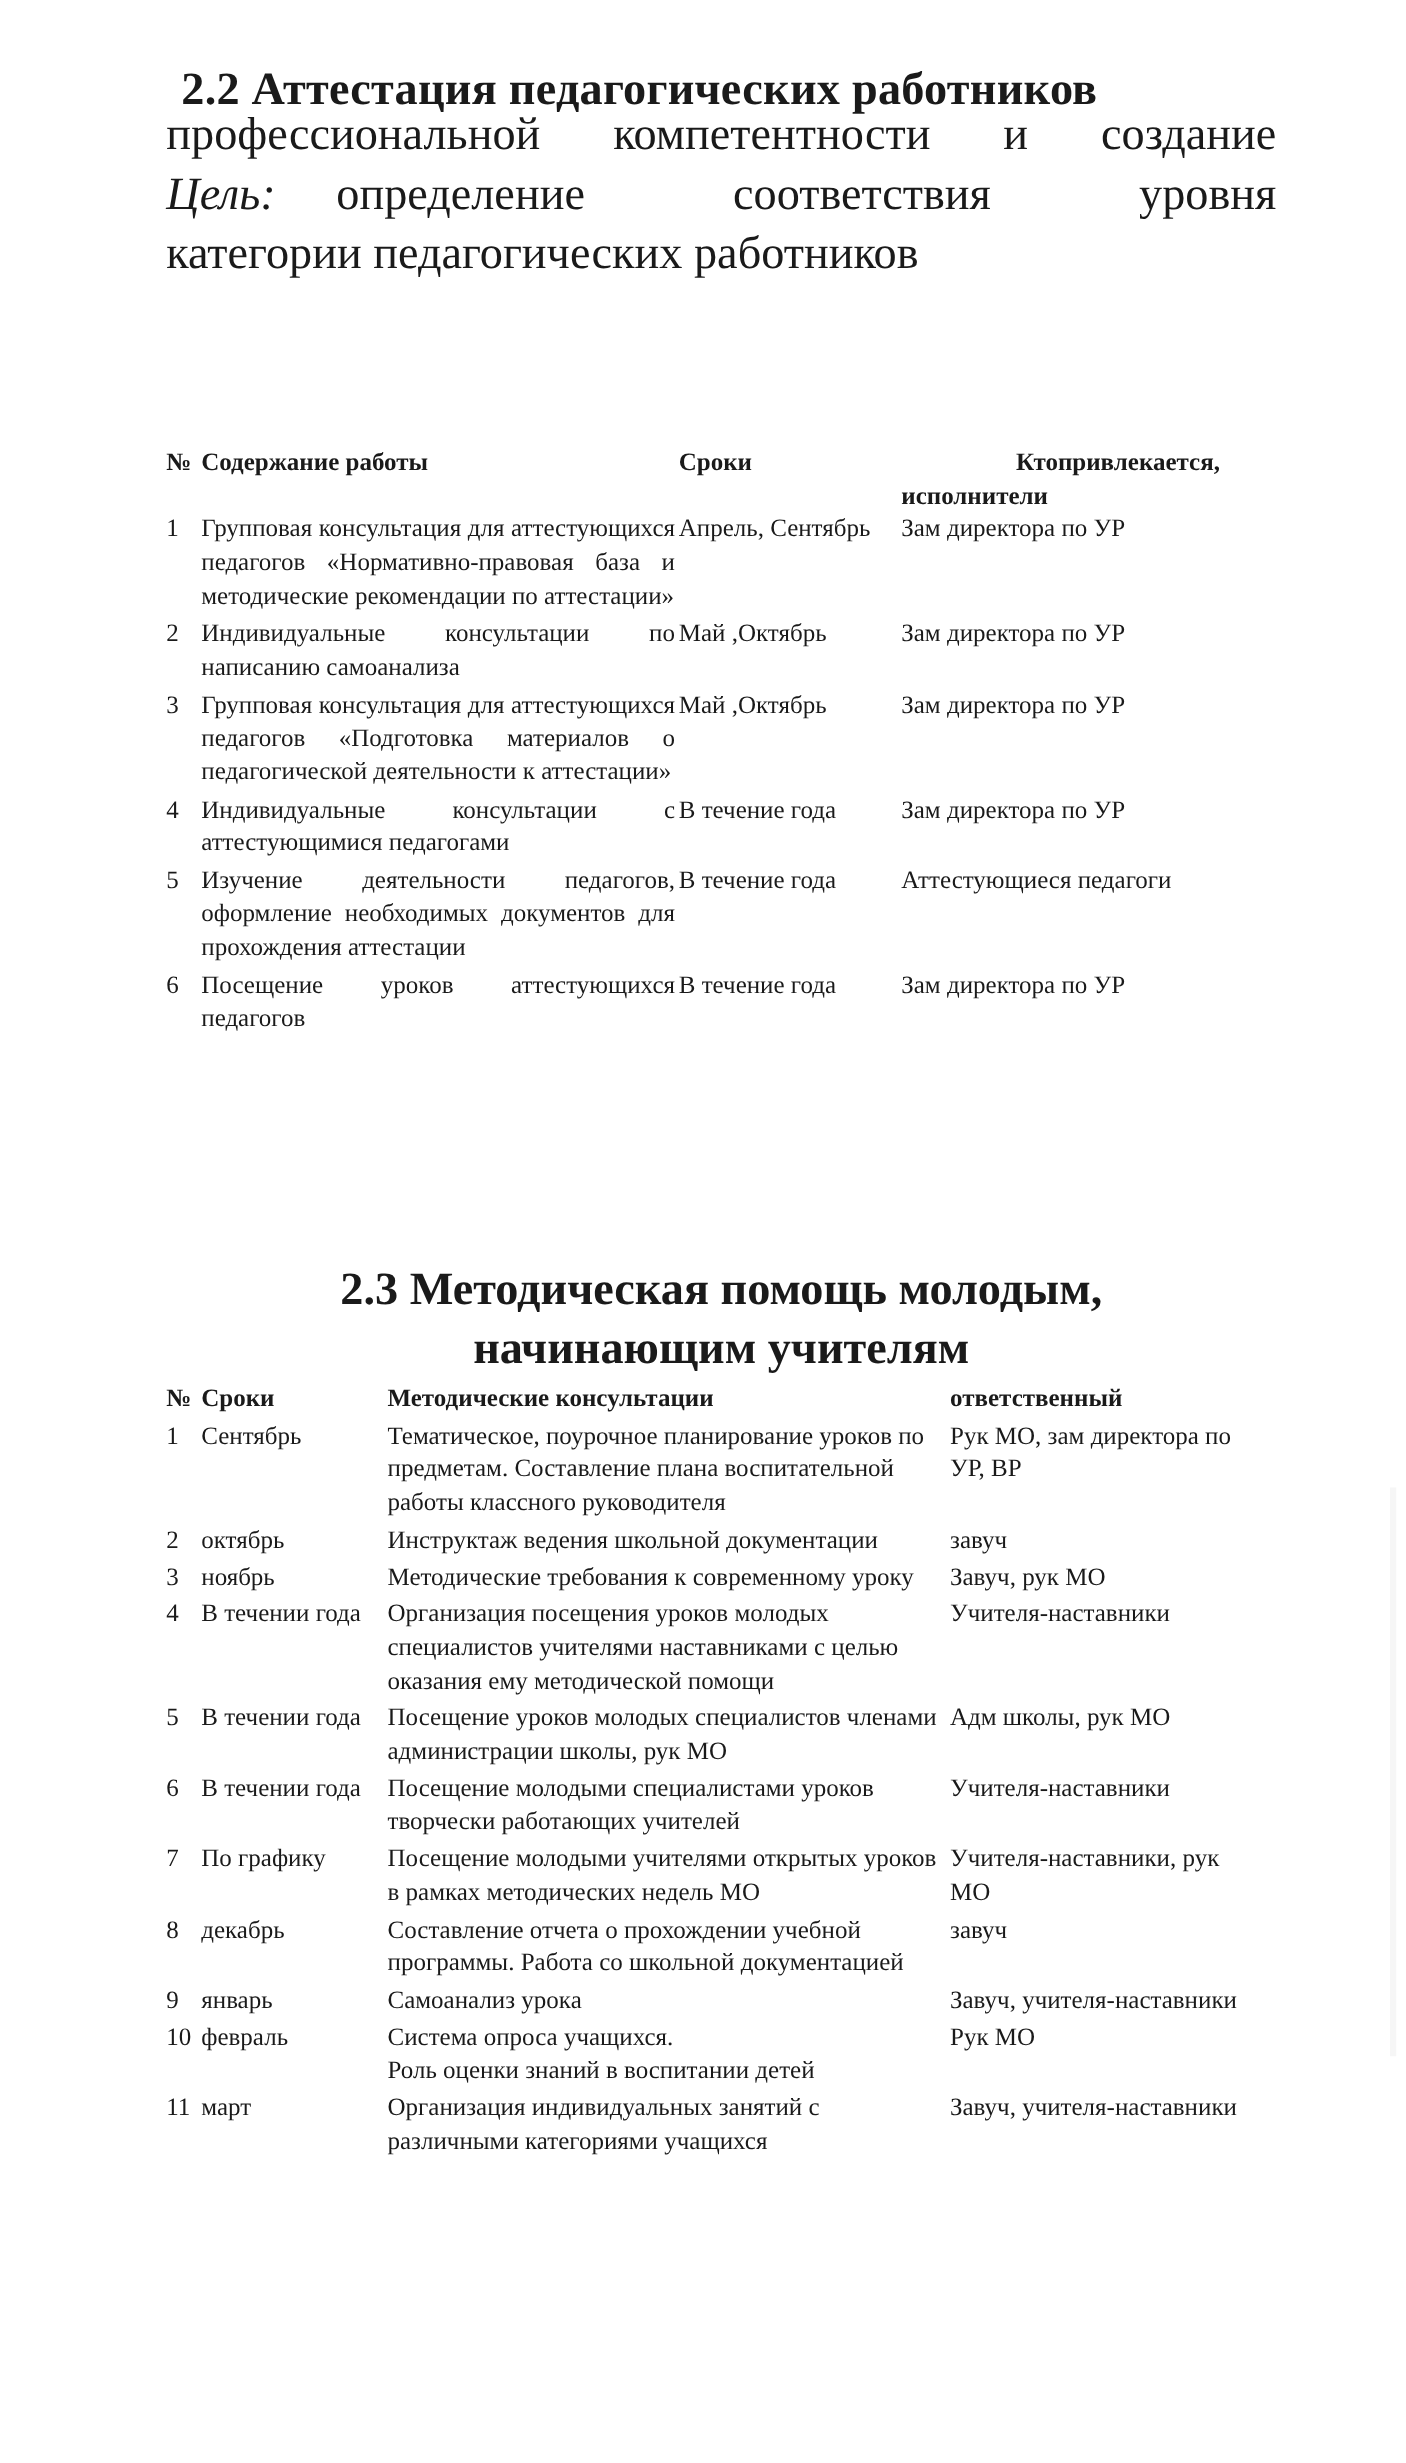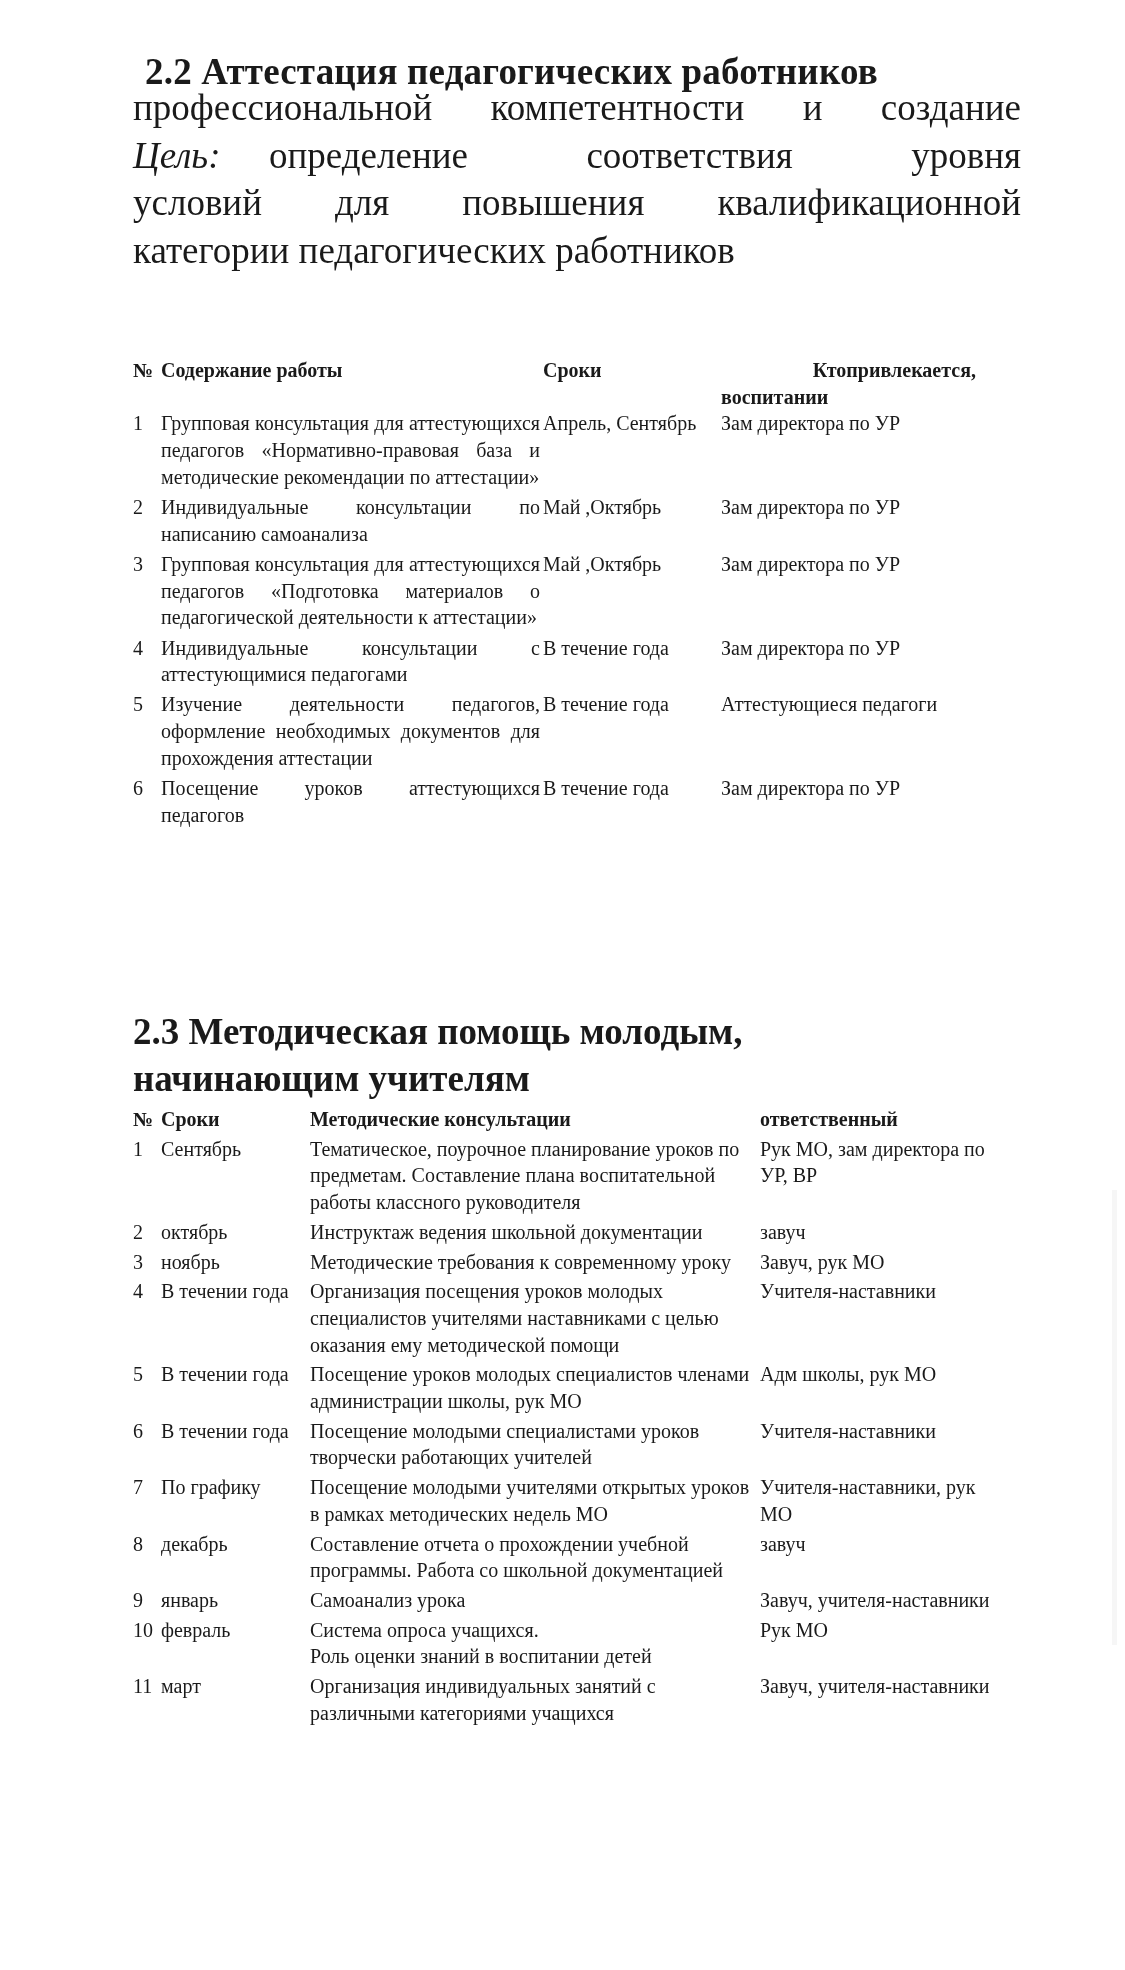--- a/index.html
+++ b/index.html
@@ -27,21 +27,21 @@
   #t1 { left: 133px; top: 357px; }
   #t1 .c-n { width: 28px; }
   #t1 .c-content { width: 379px; text-align: justify; text-align-last: left; padding-right: 3px; margin-top: 32px; }
   #t1 .c-time { width: 178px; }
   #t1 .c-who { width: 255px; }
   #t1 tbody tr td { padding-bottom: 3.5px; }
   #t1 th.c-who .w { display: flex; justify-content: flex-end; }
 
   .h23 {
     position: absolute; left: 133px; top: 1008px; width: 888px;
-    text-align: left; font-size: 37px; font-weight: bold; line-height: 47px; margin: 0;
+    text-align: center; font-size: 37px; font-weight: bold; line-height: 47px; margin: 0;
   }
 
   #t2 { left: 133px; top: 1106px; }
   #t2 .c-n { width: 28px; }
   #t2 .c-time { width: 149px; }
   #t2 .c-desc { width: 450px; }
   #t2 .c-resp { width: 240px; }
   #t2 tr td, #t2 tr th { padding-bottom: 3px; }
   #t2 .c-desc span { display: block; }
 
@@ -51,36 +51,35 @@
   }
 </style>
 </head>
 <body>
 
 <h2 class="h22">2.2 Аттестация педагогических работников</h2>
 
 <p class="goal">
   <span class="line">профессиональной компетентности и создание</span>
   <span class="line"><span class="lbl">Цель:</span> <span style="word-spacing: 70px;">определение соответствия уровня</span></span>
-  <span class="line">условий для повышения квалификационной</span>
   <span class="line last">категории педагогических работников</span>
 </p>
 
 <table id="t1">
   <thead>
     <tr>
       <th class="c-n">№</th>
       <th class="c-content">Содержание работы</th>
       <th class="c-time">Сроки</th>
       <th class="c-who">
         <div class="w">
             <span>Кто</span>
             <span>привлекается,</span>
           </div>
-        <div>воспитании</div>
+        <div>исполнители</div>
       </th>
     </tr>
   </thead>
   <tbody id="t1-body">
       <tr>
         <td class="c-n">1</td>
         <td class="c-content">Групповая консультация для аттестующихся педагогов «Нормативно-правовая база и методические рекомендации по аттестации»</td>
         <td class="c-time">Апрель, Сентябрь</td>
         <td class="c-who">Зам директора по УР</td>
       </tr>

